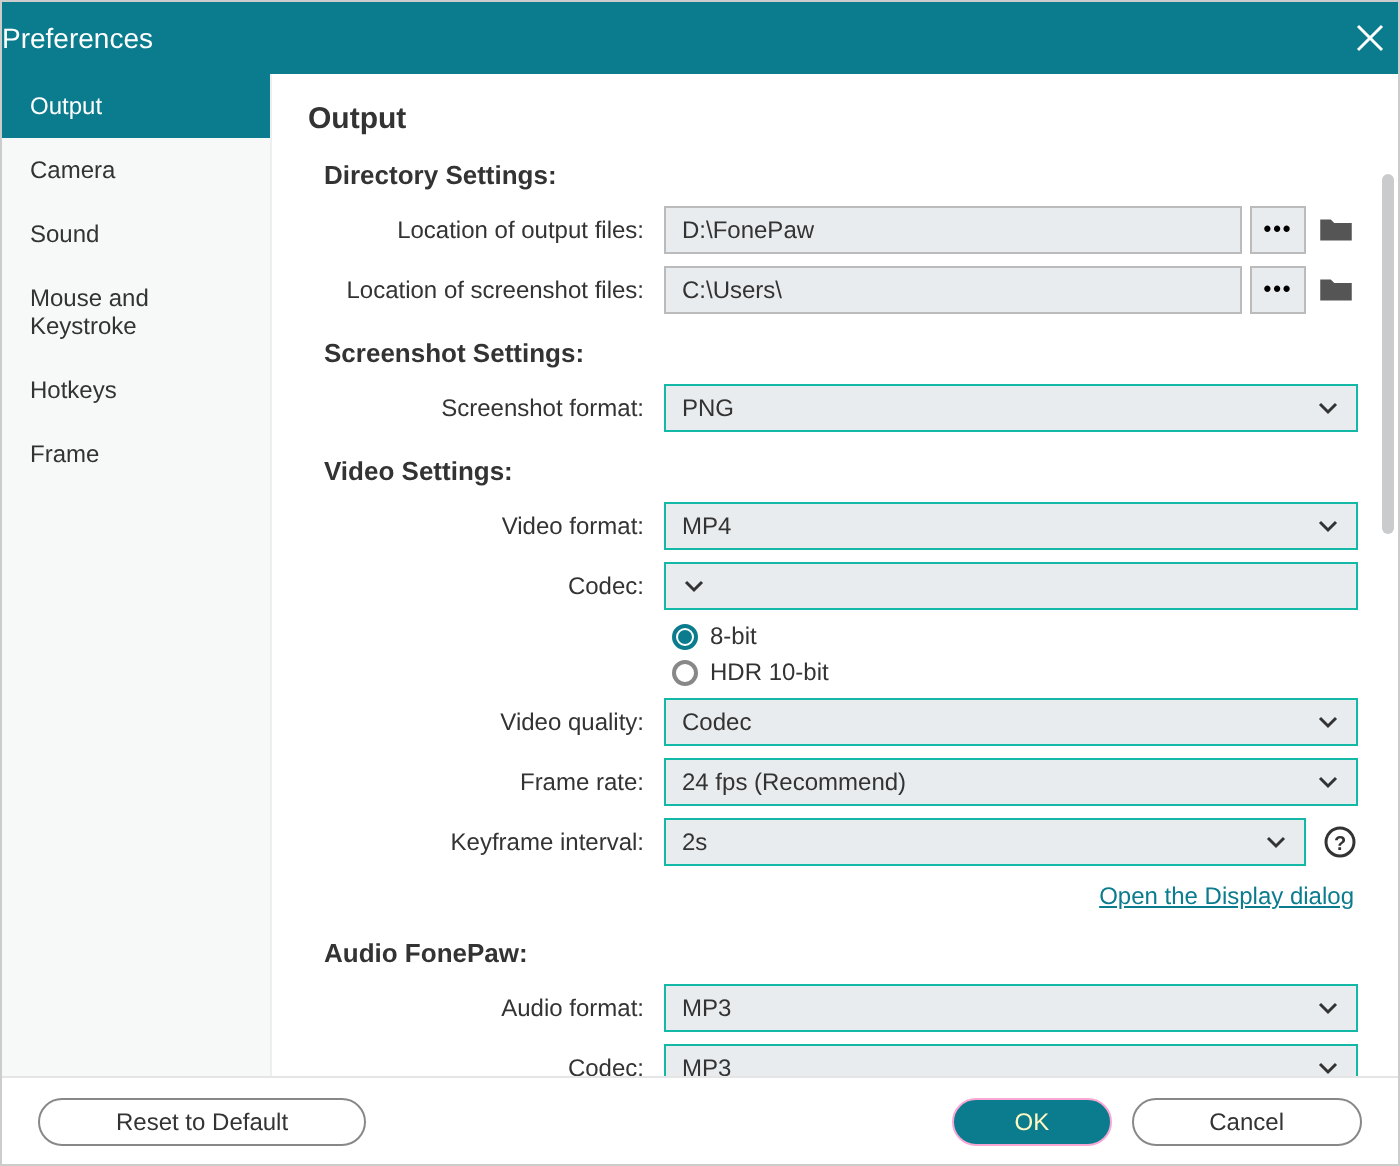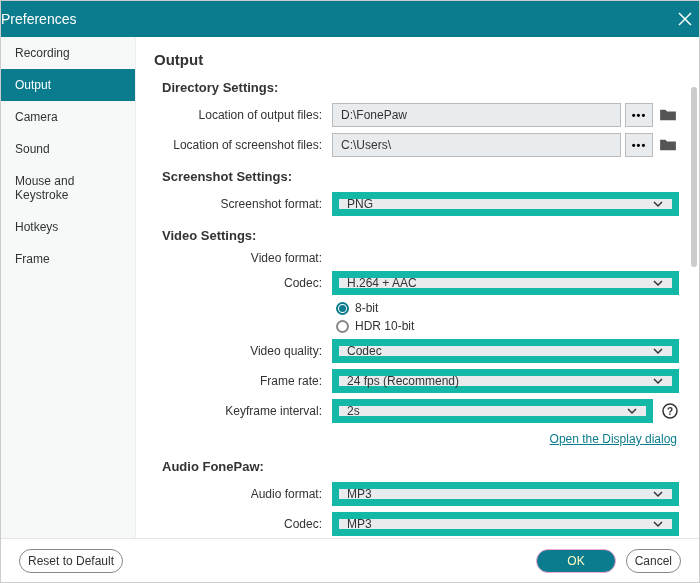--- a/index.html
+++ b/index.html
@@ -132,21 +132,21 @@
   cursor: pointer;
 }
 .folder-icon svg {
   width: 18px;
   height: 14px;
   fill: #555;
 }
 .select-wrap {
   flex: 1;
   height: 24px;
-  border: 7px solid #14b8a6;
+  border: 1px solid #14b8a6;
   background: #e9ecee;
   display: flex;
   align-items: center;
   padding: 0 8px;
   cursor: pointer;
   position: relative;
 }
 .select-value {
   flex: 1;
   font-size: 12px;
@@ -215,21 +215,21 @@
   border-top: 1px solid #e5e5e5;
   display: flex;
   align-items: center;
   padding: 0 18px;
   gap: 10px;
 }
 .footer-spacer { flex: 1; }
 .btn {
   height: 24px;
   border-radius: 12px;
-  padding: 0 8px;
+  padding: 0 38px;
   font-size: 12px;
   cursor: pointer;
   display: inline-flex;
   align-items: center;
   justify-content: center;
 }
 .btn.default {
   border: 1px solid #888;
   background: #fff;
   color: #333;
@@ -265,21 +265,20 @@
       <svg viewBox="0 0 14 14">
           <line x1="1" y1="1" x2="13" y2="13" stroke-width="1.5"></line>
           <line x1="13" y1="1" x2="1" y2="13" stroke-width="1.5"></line>
         </svg>
     </div>
   </div>
 
   <div class="body">
 
     <div class="sidebar">
-      <div class="sidebar-item">Recording</div>
       <div class="sidebar-item active">Output</div>
       <div class="sidebar-item">Camera</div>
       <div class="sidebar-item">Sound</div>
       <div class="sidebar-item">Mouse and Keystroke</div>
       <div class="sidebar-item">Hotkeys</div>
       <div class="sidebar-item">Frame</div>
     </div>
 
     <div class="content">
       <div class="scrolltrack">
@@ -327,27 +326,34 @@
                 <path d="M2 4l4 4 4-4" fill="none" stroke="#333" stroke-width="1.5"></path>
               </svg>
           </div>
         </div>
       </div>
 
       <div class="section-title">Video Settings:</div>
 
       <div class="row">
         <div class="row-label">Video format:</div>
+        <div class="row-control">
+          <div class="select-wrap">
+            <span class="select-value">MP4</span>
+            <svg viewBox="0 0 12 12">
+                <path d="M2 4l4 4 4-4" fill="none" stroke="#333" stroke-width="1.5"></path>
+              </svg>
+          </div>
+        </div>
       </div>
 
       <div class="row">
         <div class="row-label">Codec:</div>
         <div class="row-control">
           <div class="select-wrap">
-            <span class="select-value">H.264 + AAC</span>
             <svg viewBox="0 0 12 12">
                 <path d="M2 4l4 4 4-4" fill="none" stroke="#333" stroke-width="1.5"></path>
               </svg>
           </div>
         </div>
       </div>
 
       <div class="row">
         <div class="row-label"></div>
         <div class="row-control">

